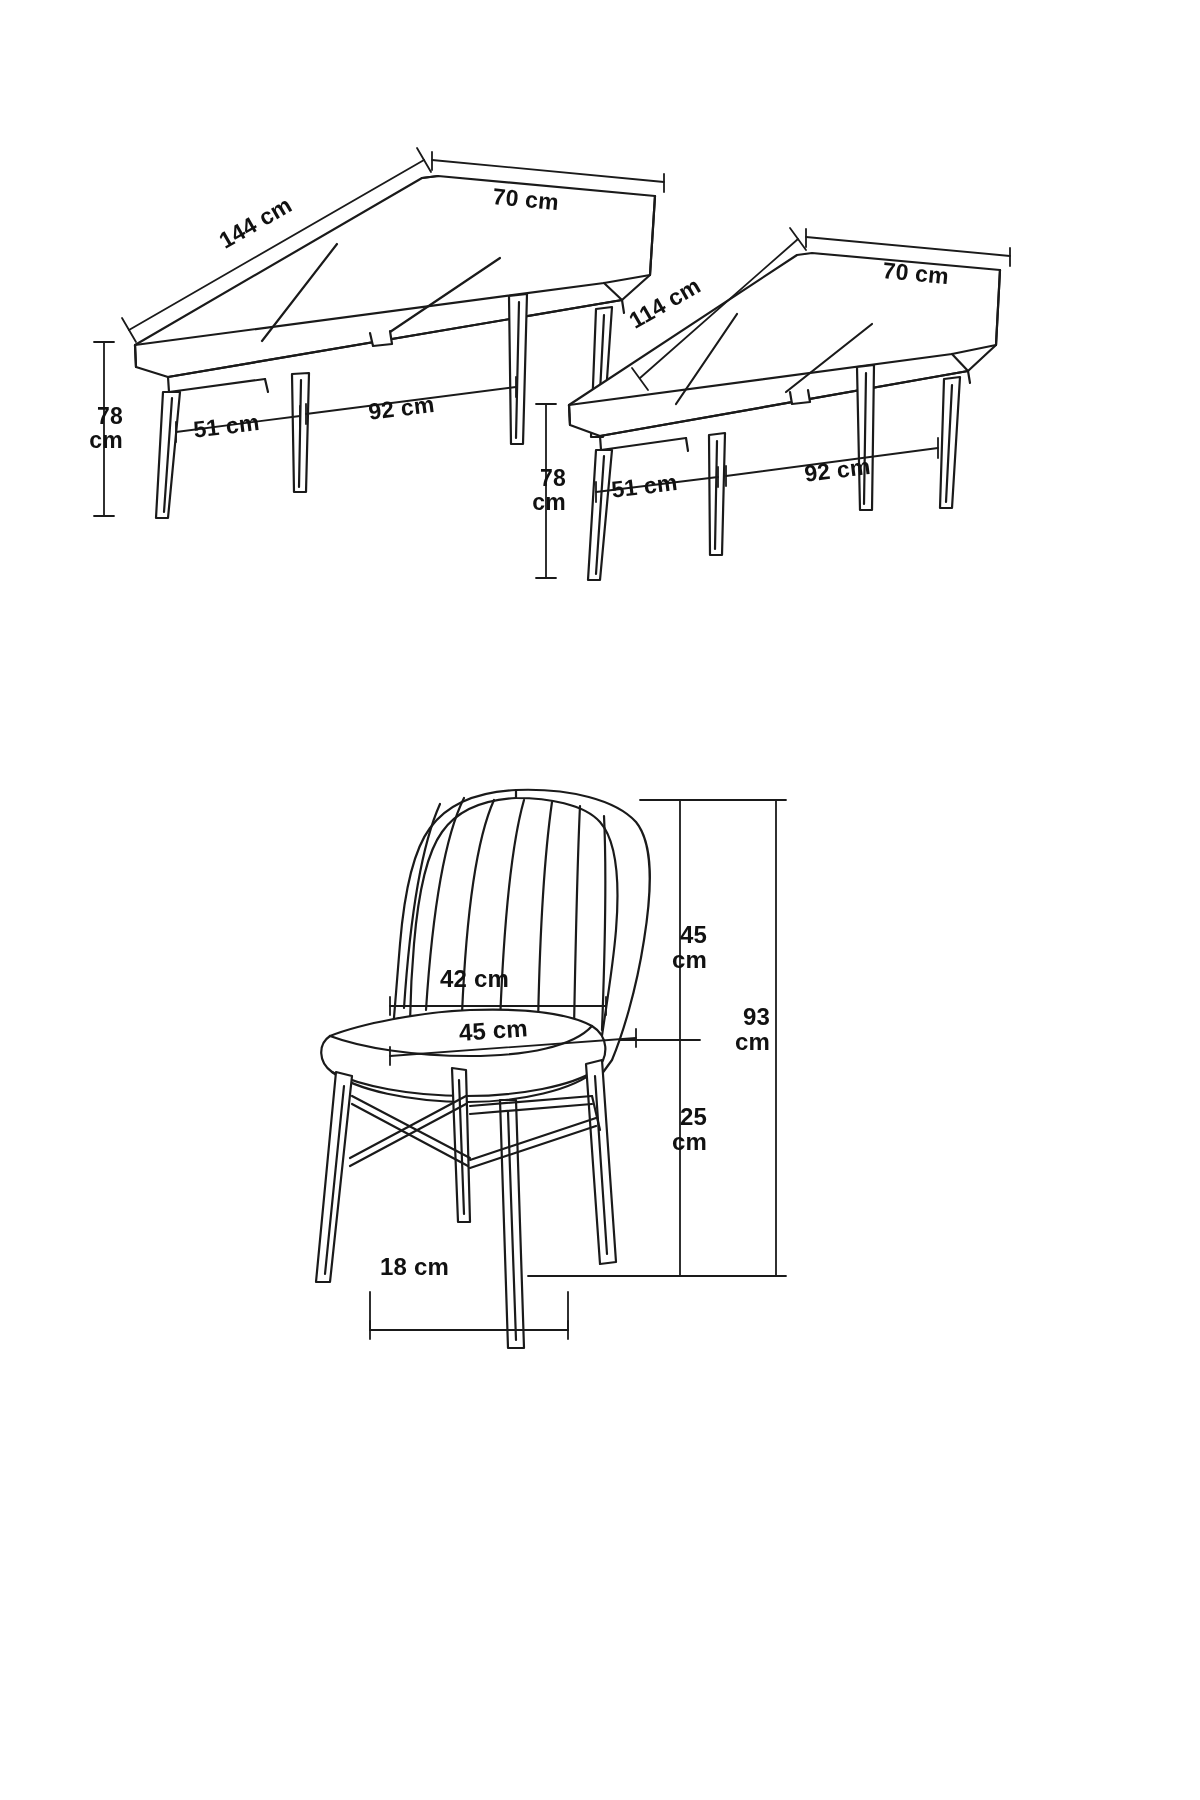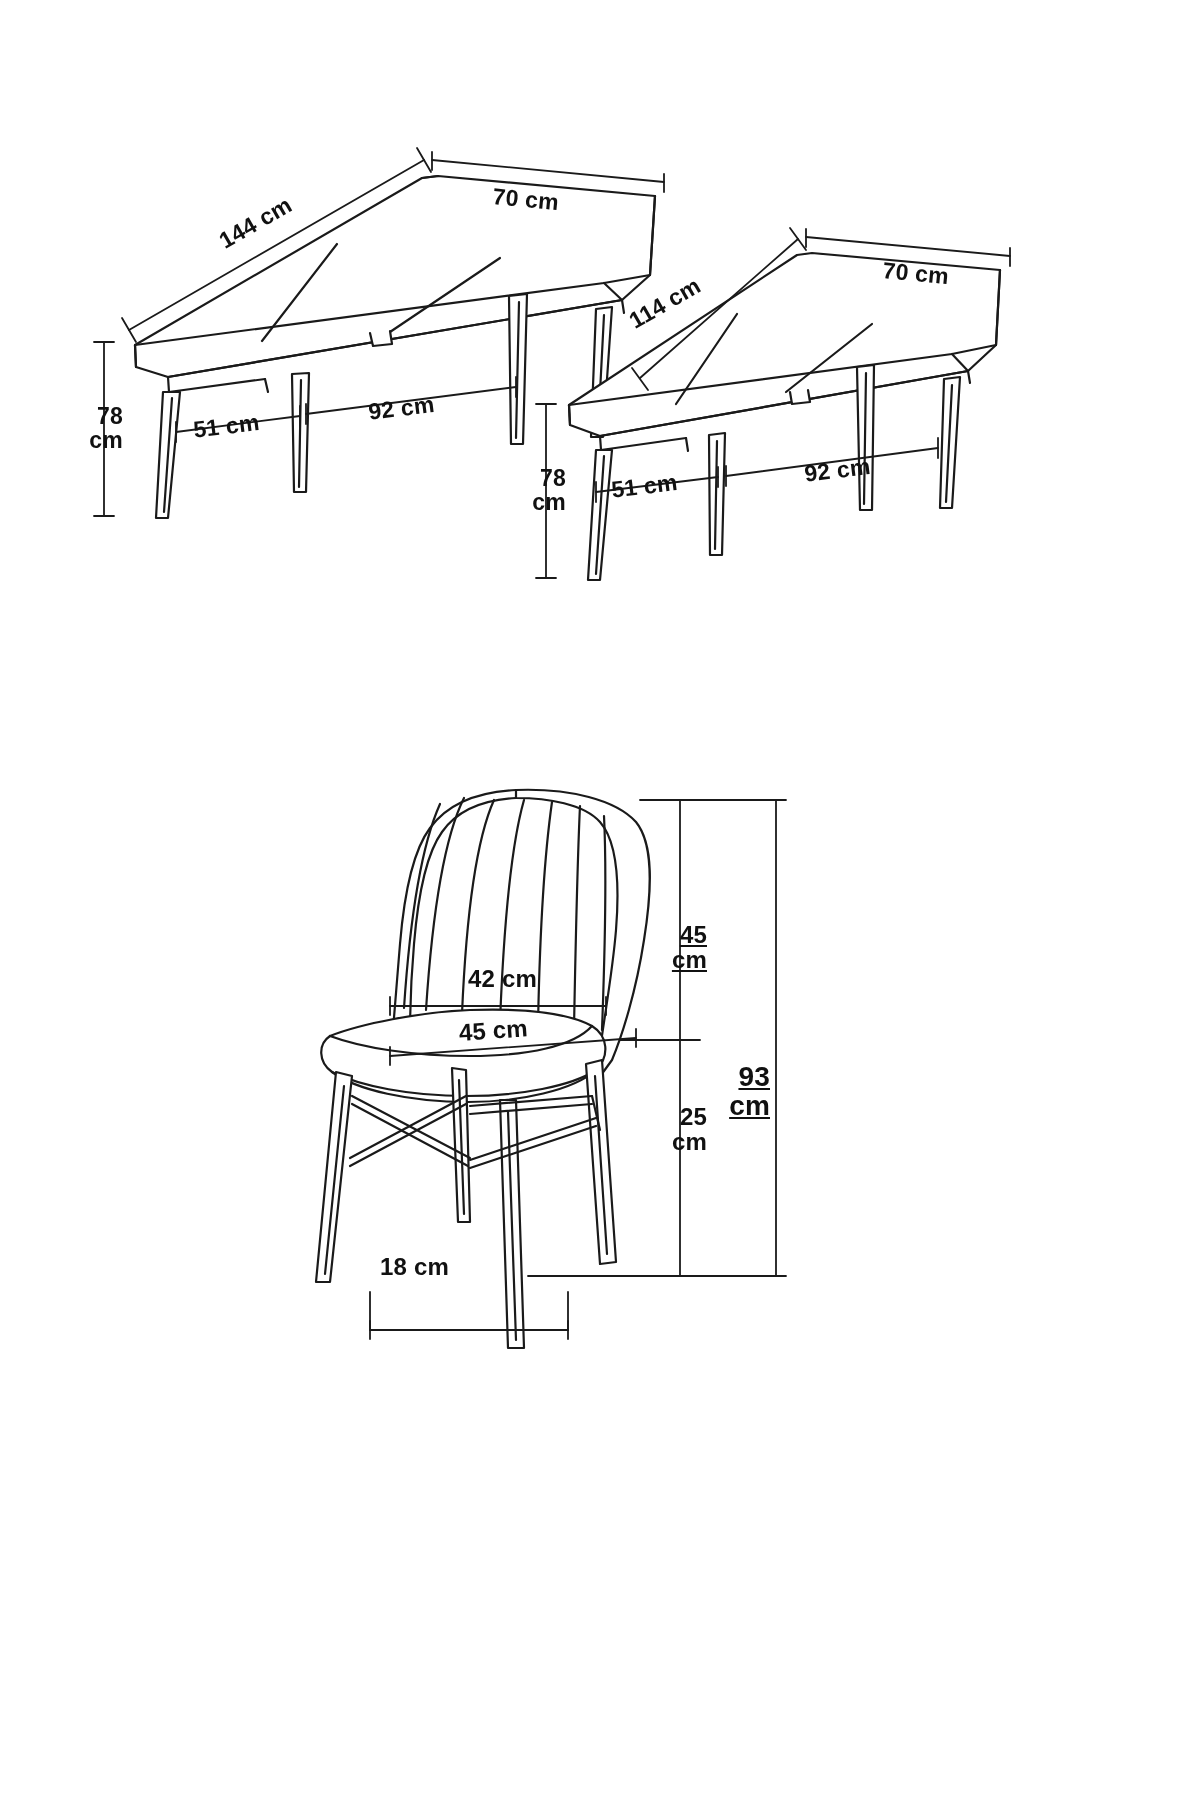--- a/index.html
+++ b/index.html
@@ -260,28 +260,28 @@
 
   <div class="dim-label" style="left:625px; top:312px; font-size:23px; transform:rotate(-30deg); transform-origin:left top;">114 cm</div>
 
   <div class="dim-label stack" style="left:498px; top:466px; font-size:23px; width:42px;">78
 cm</div>
 
   <div class="dim-label" style="left:610px; top:478px; font-size:23px; transform:rotate(-7deg); transform-origin:left top;">51 cm</div>
 
   <div class="dim-label" style="left:803px; top:462px; font-size:23px; transform:rotate(-7deg); transform-origin:left top;">92 cm</div>
 
-  <div class="dim-label stack" style="left:633px; top:922px; font-size:24px; width:48px;text-decoration:underline;">45
-cm</div>
-
-  <div class="dim-label stack" style="left:696px; top:1062px; font-size:28px; width:48px;text-decoration:underline;">93
+  <div class="dim-label stack" style="left:633px; top:922px; font-size:24px; width:48px;">45
+cm</div>
+
+  <div class="dim-label stack" style="left:696px; top:1004px; font-size:24px; width:48px;">93
 cm</div>
 
   <div class="dim-label stack" style="left:633px; top:1104px; font-size:24px; width:48px;">25
 cm</div>
 
-  <div class="dim-label" style="left:440px; top:966px; font-size:24px;margin-left:28px;">42 cm</div>
+  <div class="dim-label" style="left:440px; top:966px; font-size:24px;">42 cm</div>
 
   <div class="dim-label" style="left:458px; top:1020px; font-size:24px; transform:rotate(-4deg); transform-origin:left top;">45 cm</div>
 
   <div class="dim-label" style="left:380px; top:1254px; font-size:24px;">18 cm</div>
 
 </div>
 
 </body></html>

